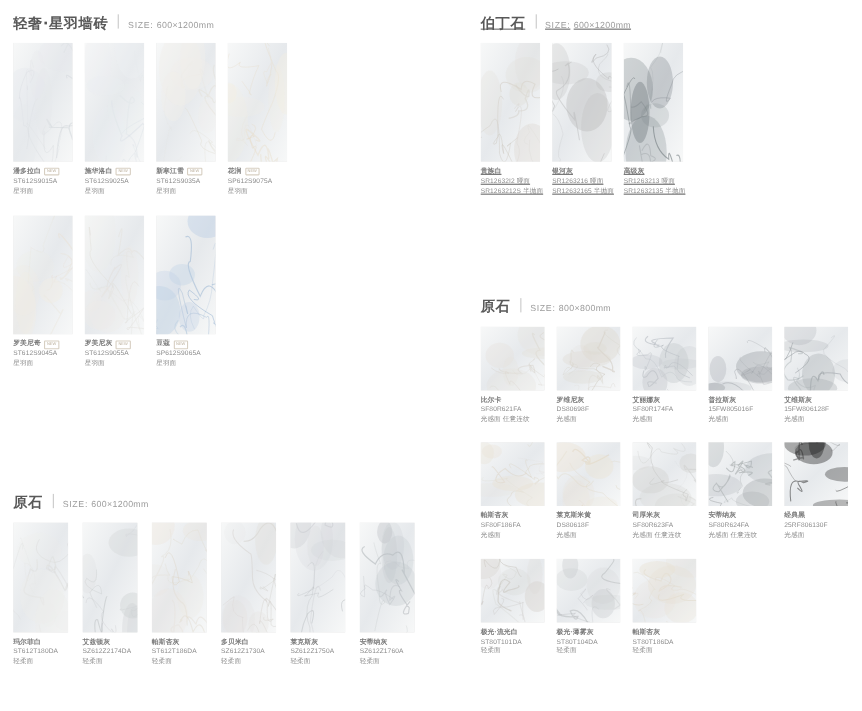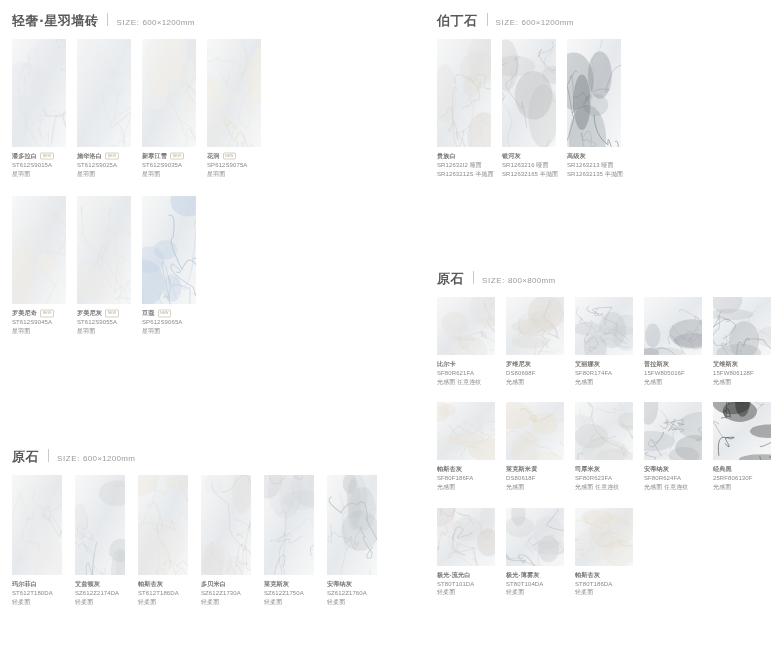--- a/index.html
+++ b/index.html
@@ -525,21 +525,21 @@
               </div>
             </div>
           </div>
         </div>
     </div>
 
   </div>
 
   <div class="col col-right">
 
-    <div class="group" id="g2" style="top:12px;left:0;">
+    <div class="group" id="g2" style="top:12px;left:0;text-decoration:underline;">
       <div class="g-head">
         <span class="g-title">伯丁石</span>
         <span class="g-sep"></span>
         <span class="g-size-label">SIZE:</span>
         <span class="g-size-val">600×1200mm</span>
       </div>
       <div class="rows">
           <div class="row" style="margin-bottom: 18px; padding-left: 12px;">
             <div class="cell" style="margin-right: 11px; width: 54px;">
               <div class="swatch sw-portrait">

